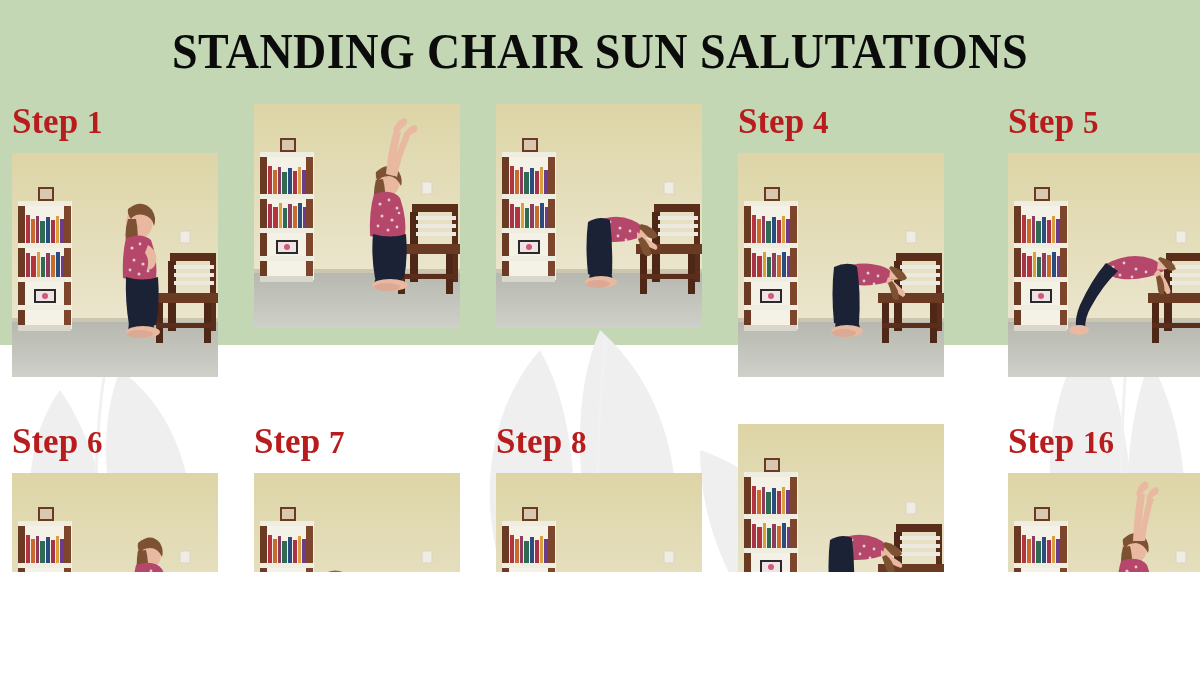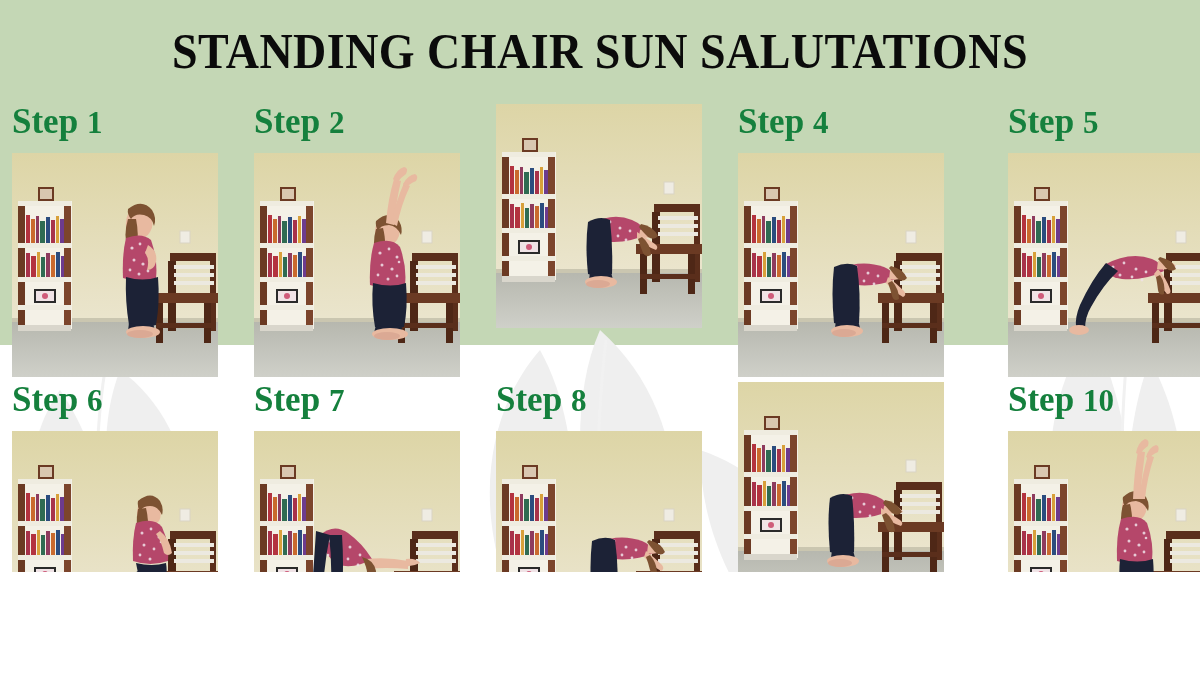--- a/index.html
+++ b/index.html
@@ -47,31 +47,31 @@
   }
   
   .row {
     position: absolute;
     left: 12px;
     width: 1176px;
     display: flex;
     z-index: 4;
   }
   #row-top { top: 104px; }
-  #row-bottom { top: 382px; }
+  #row-bottom { top: 424px; }
   .cell {
     width: 206px;
     margin-right: 36px;
   }
   .cell:last-child { margin-right: 12px; padding-left: 28px; }
   .step-label {
     font-family: "Liberation Serif", "DejaVu Serif", serif;
     font-weight: 700;
     font-size: 35px;
-    color: #15803d;
+    color: #b91c1c;
     line-height: 1;
     padding-bottom: 14px;
     white-space: nowrap;
   }
   .step-label .num { font-size: 31px; }
   .photo {
     width: 206px; height: 224px;
     display: block;
     background: #d8cfae;
     overflow: hidden;
@@ -197,21 +197,20 @@
             <path d="M114 124 q17 5 32 0 q2 25 -2 48 q-14 4 -27 0 q-4 -24 -3 -48 Z" fill="#1c2236"></path>
             <path d="M117 170 q12 3 24 0 l2 8 q-14 3 -27 0 Z" fill="#1c2236"></path>
             <ellipse cx="131" cy="179" rx="17" ry="6" fill="#e8b9a0"></ellipse>
             <ellipse cx="128" cy="181" rx="13" ry="4" fill="#dba994"></ellipse>
           </g>
         </svg>
       </div>
     </div>
 
     <div class="cell">
-      <div class="step-label"><span>Step</span> <span class="num">2</span></div>
       <div class="photo">
         <svg viewBox="0 0 206 224">
           <defs>
             <linearGradient id="wall2" x1="0" y1="0" x2="0" y2="1">
                 <stop offset="0" stop-color="#ddd5a6"></stop>
                 <stop offset="1" stop-color="#efeada"></stop>
               </linearGradient>
             <linearGradient id="flr2" x1="0" y1="0" x2="0" y2="1">
                 <stop offset="0" stop-color="#b6b7ae"></stop>
                 <stop offset="1" stop-color="#cfd0c9"></stop>
@@ -928,21 +927,21 @@
             <path d="M92 116 q12 -7 22 -2 q3 27 2 56 q-13 4 -24 0 q-3 -30 0 -54 Z" fill="#1c2236"></path>
             <path d="M94 168 q11 3 21 0 l2 8 q-12 3 -24 0 Z" fill="#1c2236"></path>
             <ellipse cx="105" cy="179" rx="16" ry="6" fill="#e8b9a0"></ellipse>
             <ellipse cx="102" cy="181" rx="12" ry="4" fill="#dba994"></ellipse>
           </g>
         </svg>
       </div>
     </div>
 
     <div class="cell">
-      <div class="step-label"><span>Step</span> <span class="num">10</span></div>
+      <div class="step-label"><span>Step</span> <span class="num">16</span></div>
       <div class="photo">
         <svg viewBox="0 0 206 224">
           <defs>
             <linearGradient id="wall10" x1="0" y1="0" x2="0" y2="1">
                 <stop offset="0" stop-color="#ddd5a6"></stop>
                 <stop offset="1" stop-color="#efeada"></stop>
               </linearGradient>
             <linearGradient id="flr10" x1="0" y1="0" x2="0" y2="1">
                 <stop offset="0" stop-color="#b6b7ae"></stop>
                 <stop offset="1" stop-color="#cfd0c9"></stop>

